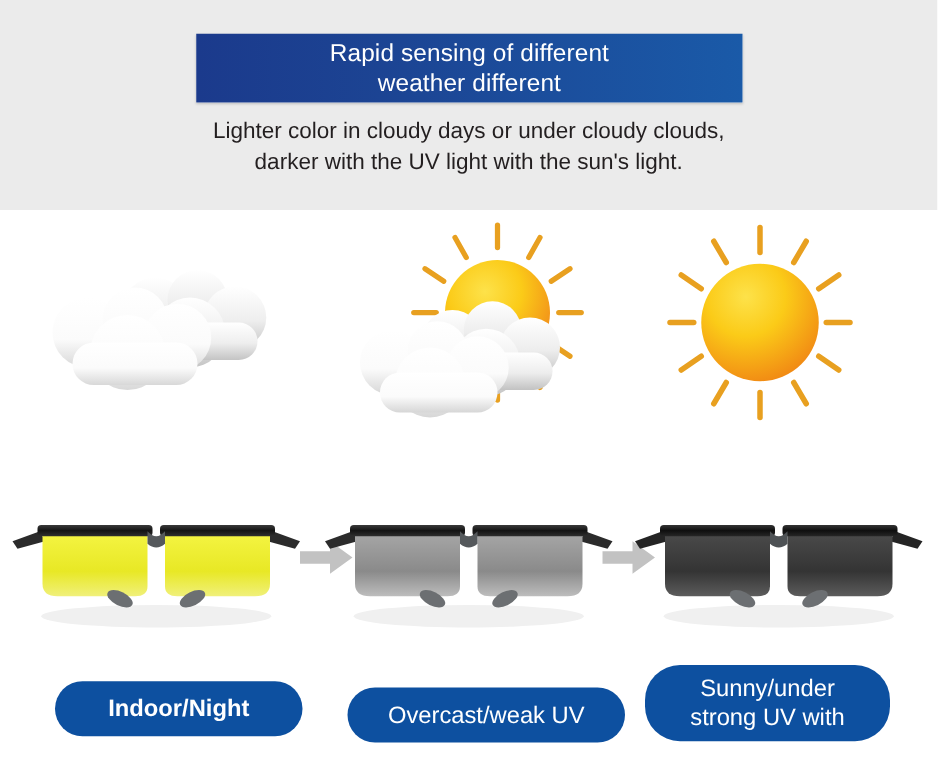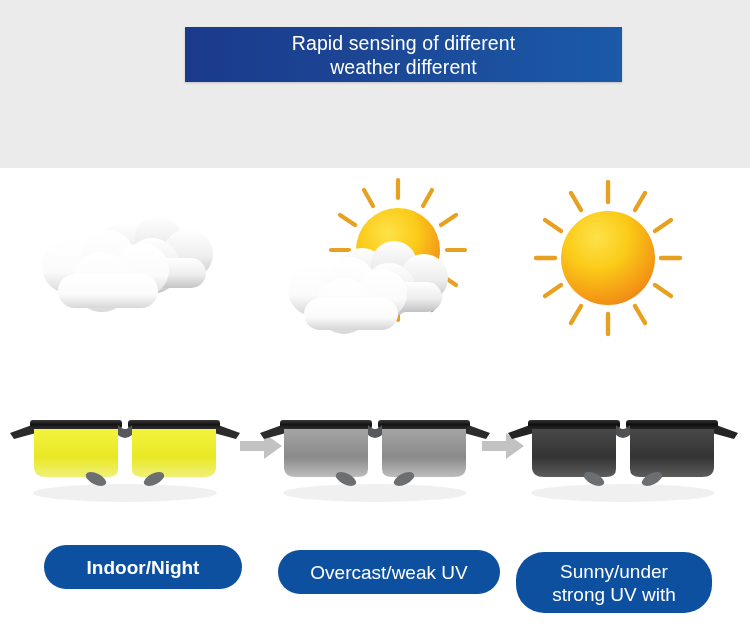--- a/index.html
+++ b/index.html
@@ -29,21 +29,20 @@
     position: absolute;
     left: 157px;
     top: 27px;
     width: 437px;
     height: 55px;
     background: linear-gradient(to right, #1b3a8c 0%, #1c4594 38%, #1a5aa8 100%);
     box-shadow: 0 1px 2px rgba(0,0,0,0.18);
     display: flex;
     align-items: center;
     justify-content: center;
-    margin-left: 28px;
   }
   .title-banner .title-text {
     color: #ffffff;
     font-size: 19.5px;
     line-height: 24px;
     text-align: center;
     letter-spacing: 0.1px;
   }
   .title-line { display: block; }
 
@@ -118,35 +117,39 @@
     color: #ffffff;
     display: flex;
     align-items: center;
     justify-content: center;
     text-align: center;
     font-size: 19px;
     line-height: 23px;
   }
   .pill-1 { left: 44px;  top: 21px; width: 198px; height: 44px; font-weight: bold; }
   .pill-2 { left: 278px; top: 26px; width: 222px; height: 44px; }
-  .pill-3 { left: 516px; top: 28px; width: 196px; height: 61px; justify-content: center; }
+  .pill-3 { left: 516px; top: 8px; width: 196px; height: 61px; justify-content: center; }
   .pill-line { display: block; }
 </style>
 </head>
 <body>
 
 <div class="header-section">
 
   <div class="title-banner">
     <div class="title-text">
       <span class="title-line">Rapid sensing of different</span>
       <span class="title-line">weather different</span>
     </div>
   </div>
 
+  <div class="subtitle">
+    <span class="sub-line">Lighter color in cloudy days or under cloudy clouds,</span>
+    <span class="sub-line">darker with the UV light with the sun's light.</span>
+  </div>
 
 </div>
 
 <div class="weather-row">
 
   <div class="weather-cell cell-clouds">
     <svg viewBox="0 0 215 205" width="215" height="205">
       <defs>
         <linearGradient id="cloudBackG" x1="0" y1="0" x2="0" y2="1">
           <stop offset="0%" stop-color="#ffffff"></stop>

